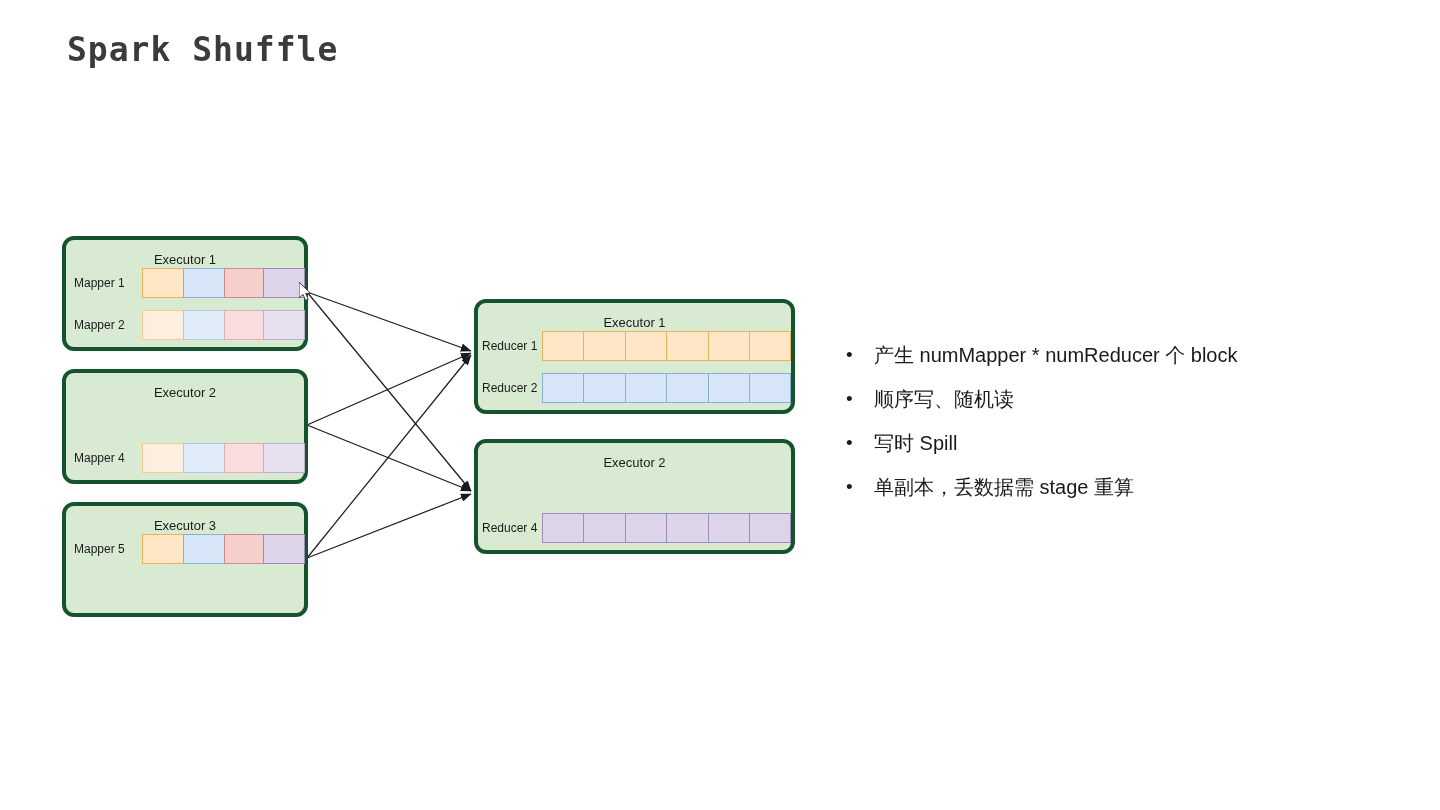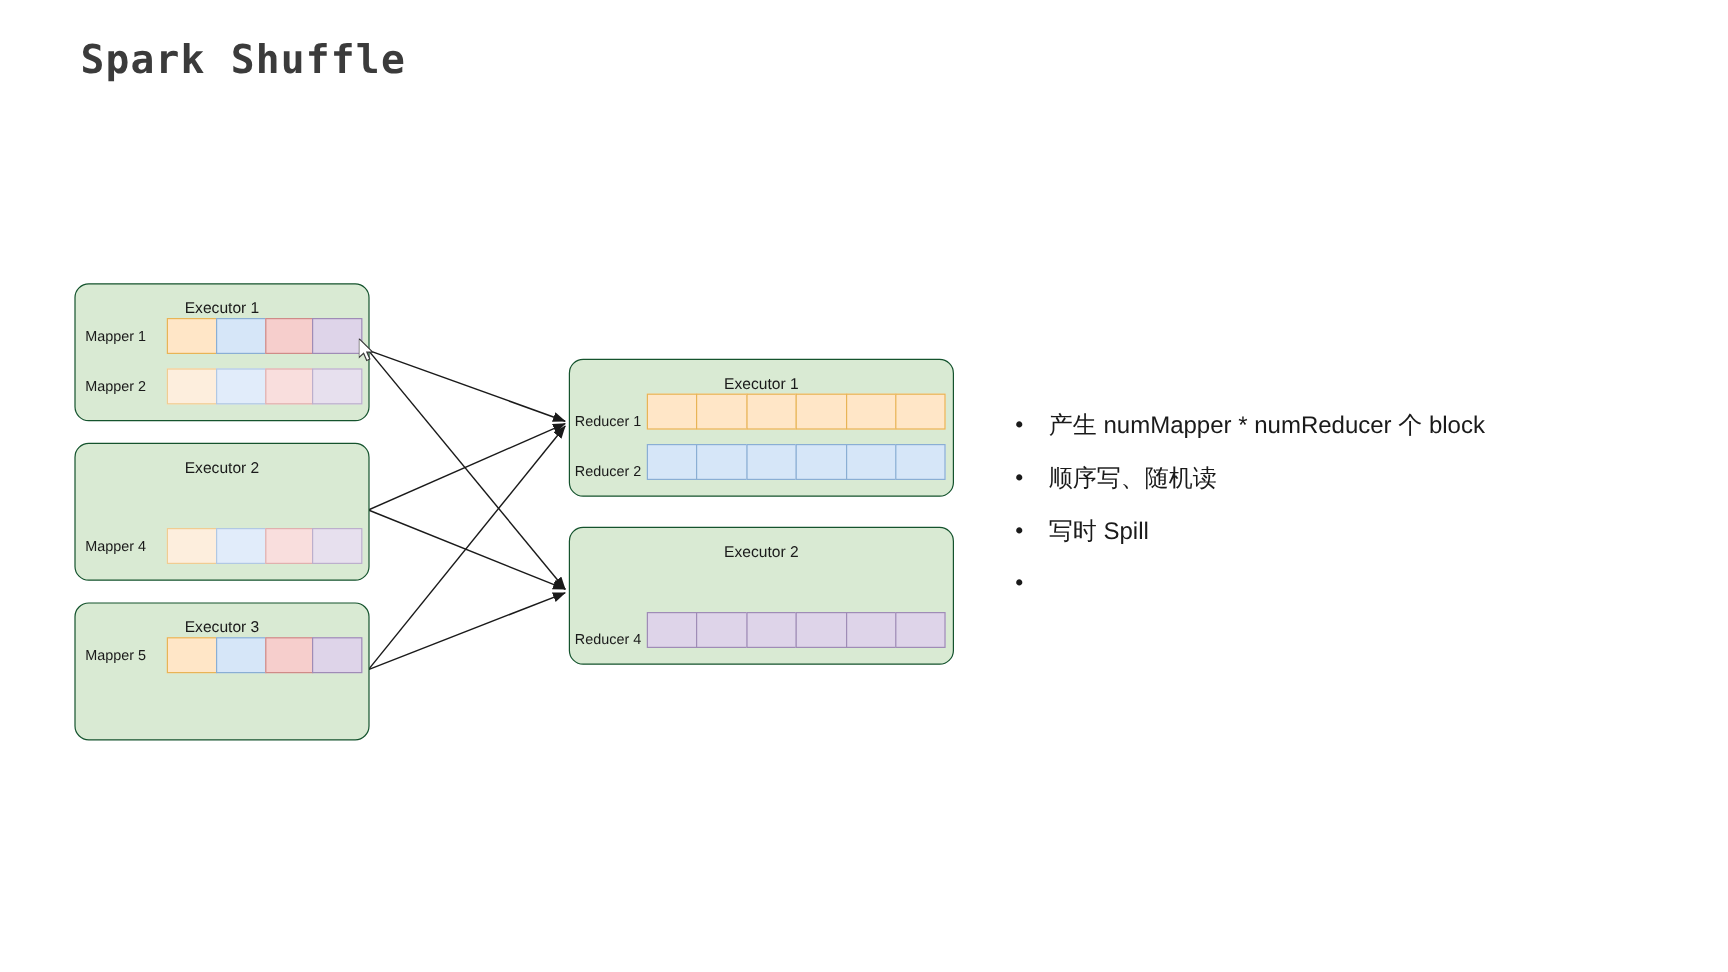--- a/index.html
+++ b/index.html
@@ -44,21 +44,21 @@
     top: 0;
     width: 840px;
     height: 810px;
     pointer-events: none;
   }
 
   
   .executor {
     position: absolute;
     background: #d9ead3;
-    border: 1px solid #14532d;
+    border: 4px solid #14532d;
     border-radius: 12px;
     box-sizing: border-box;
   }
   .executor-title {
     position: absolute;
     left: 0;
     right: 0;
     text-align: center;
     font-size: 13px;
     color: #1a1a1a;
@@ -108,21 +108,21 @@
   .mapper-row .task-label { width: 64px; }
   .mapper-row .blocks { margin-left: 4px; }
   .mapper-row .block.w-o { width: 42px; }
   .mapper-row .block.w-b { width: 42px; }
   .mapper-row .block.w-r { width: 40px; }
   .mapper-row .block.w-p { width: 42px; }
   .row-top  { top: 28px; }
   .row-bot  { top: 70px; }
 
   
-  .reducer-row { left: 4px; width: 314px; align-items: flex-end; }
+  .reducer-row { left: 4px; width: 314px; }
   .reducer-row .task-label { width: 58px; }
   .reducer-row .blocks { margin-left: 2px; }
   .reducer-row .block { width: 42.4px; }
 
   
   .c-orange { background: #ffe6c7; border-color: #e8b456; }
   .c-blue   { background: #d6e6f8; border-color: #8aaed4; }
   .c-red    { background: #f6cecc; border-color: #cf8b88; }
   .c-purple { background: #ded4e9; border-color: #9f8cb6; }
   
@@ -294,14 +294,15 @@
   <div class="bullet">
     <div class="bullet-dot">•</div>
     <div class="bullet-text">顺序写、随机读</div>
   </div>
   <div class="bullet">
     <div class="bullet-dot">•</div>
     <div class="bullet-text">写时 Spill</div>
   </div>
   <div class="bullet">
     <div class="bullet-dot">•</div>
+    <div class="bullet-text">单副本，丢数据需 stage 重算</div>
   </div>
 </div>
 
 </body></html>

